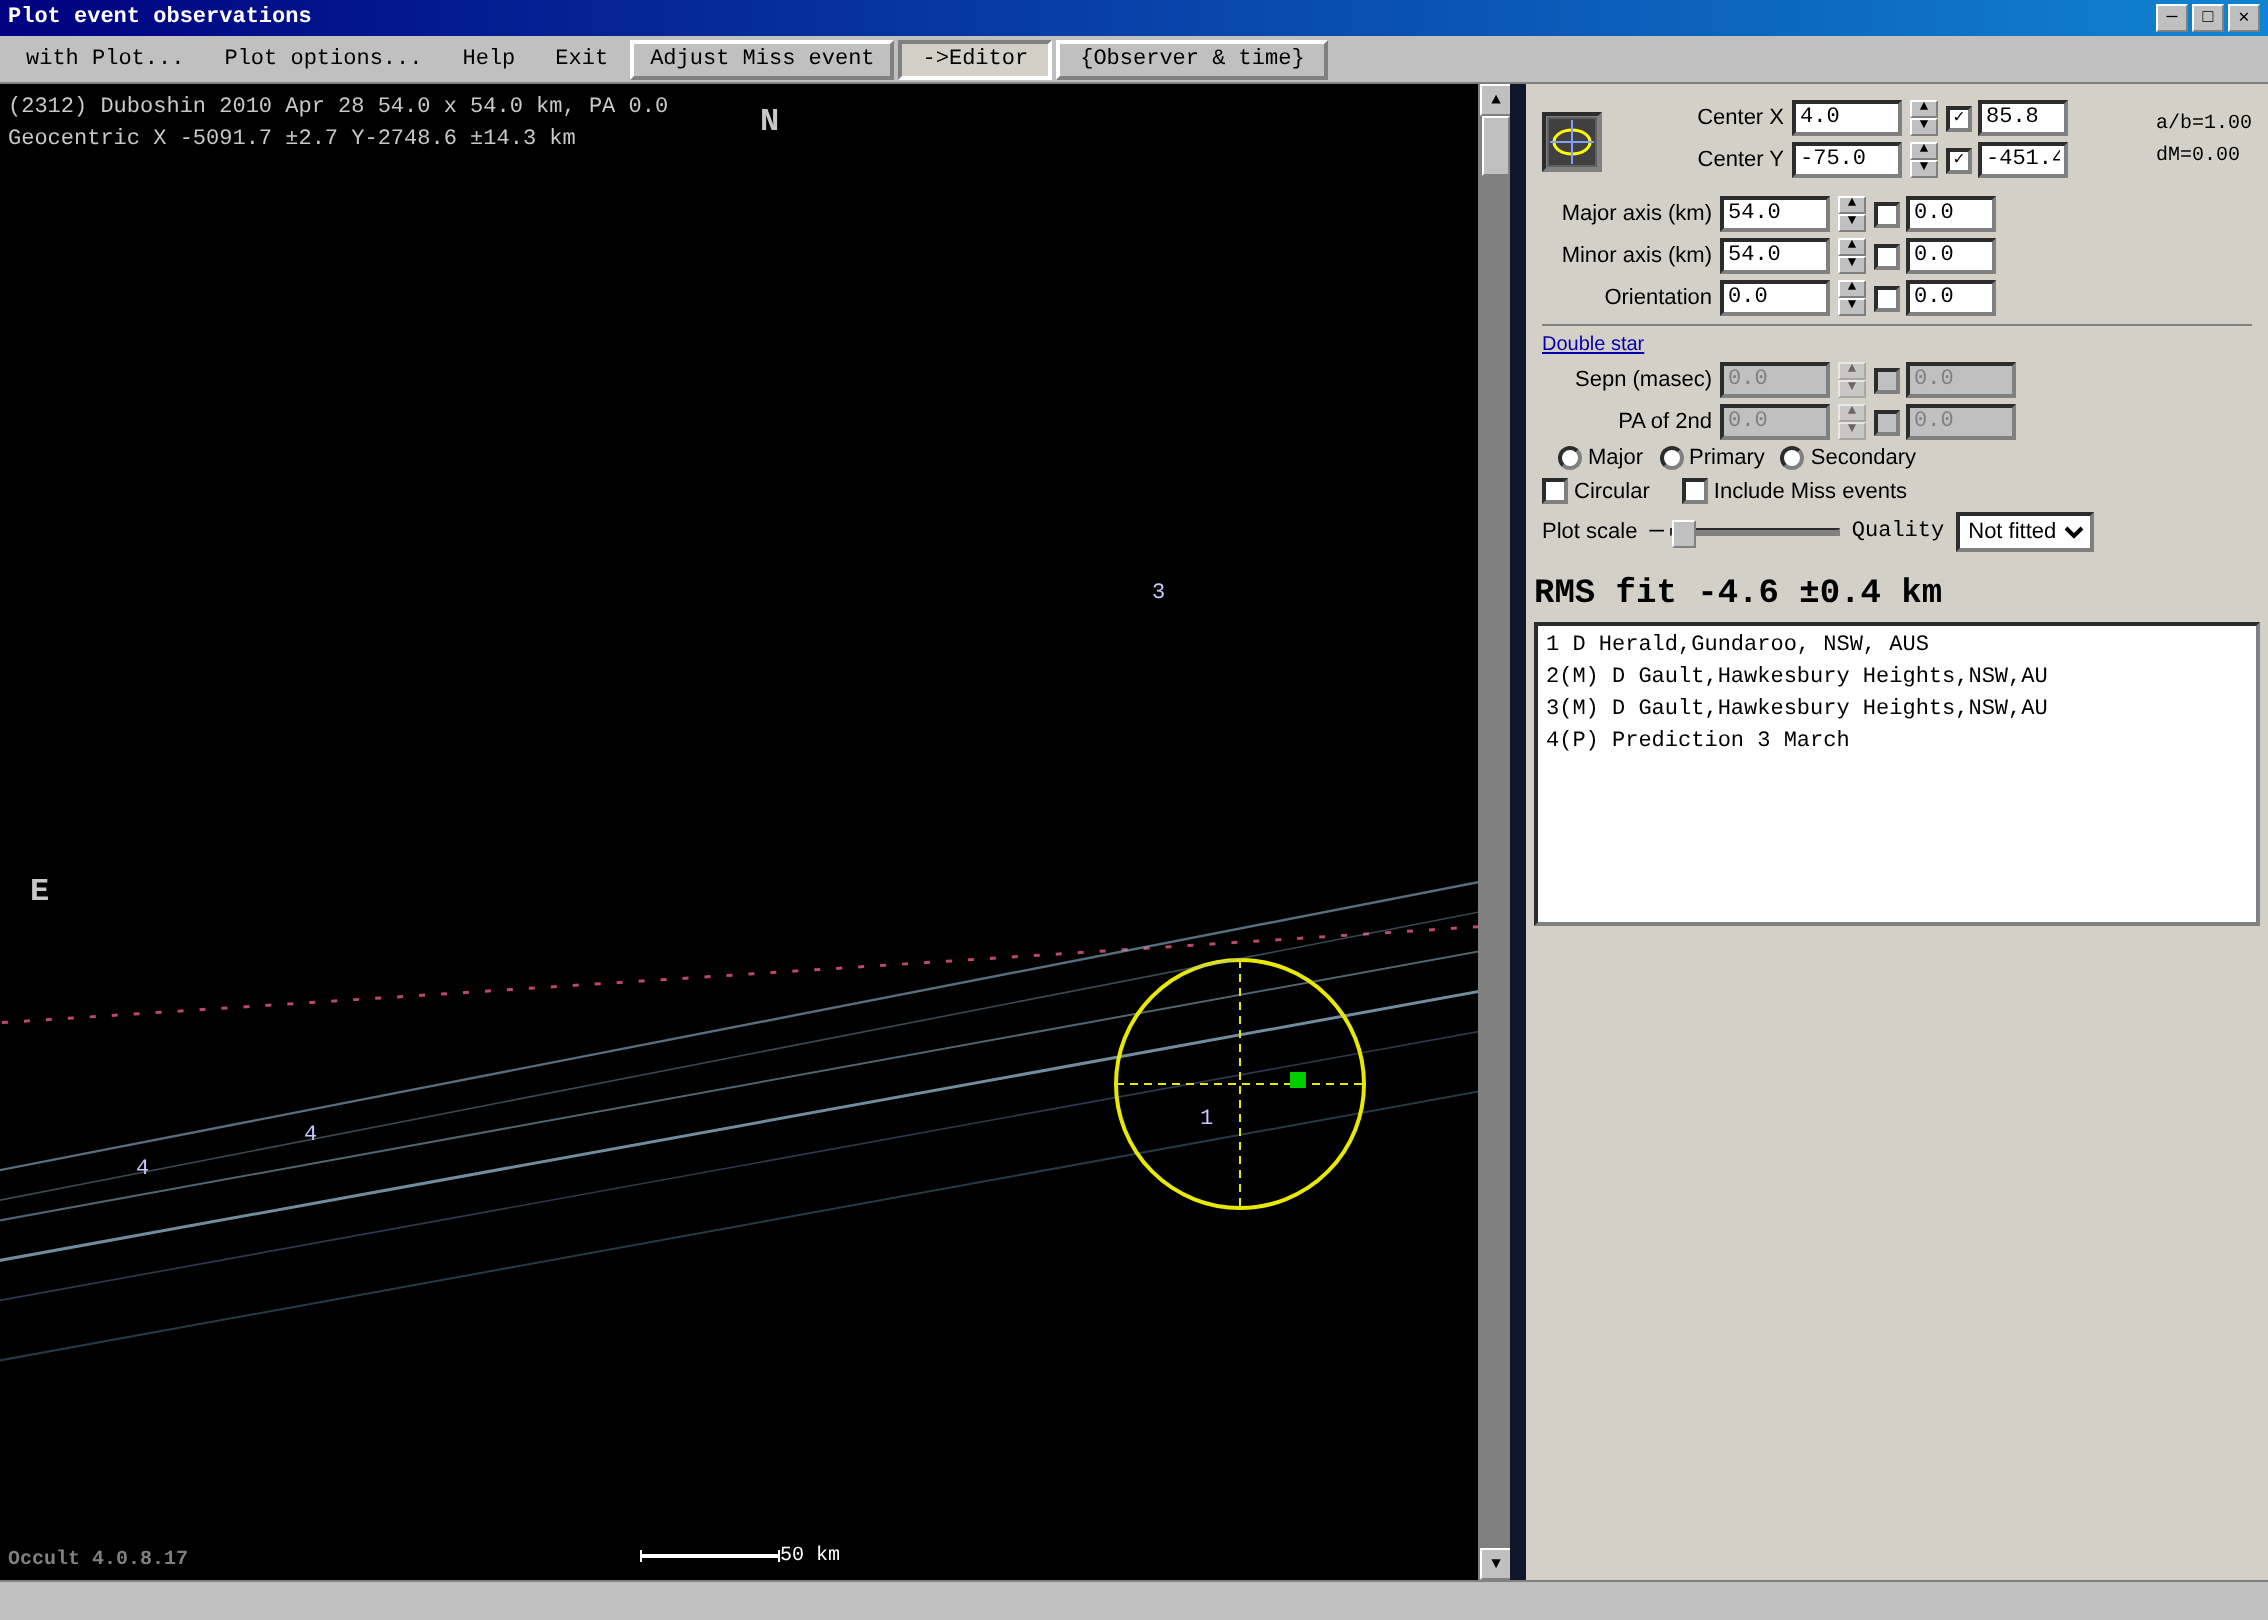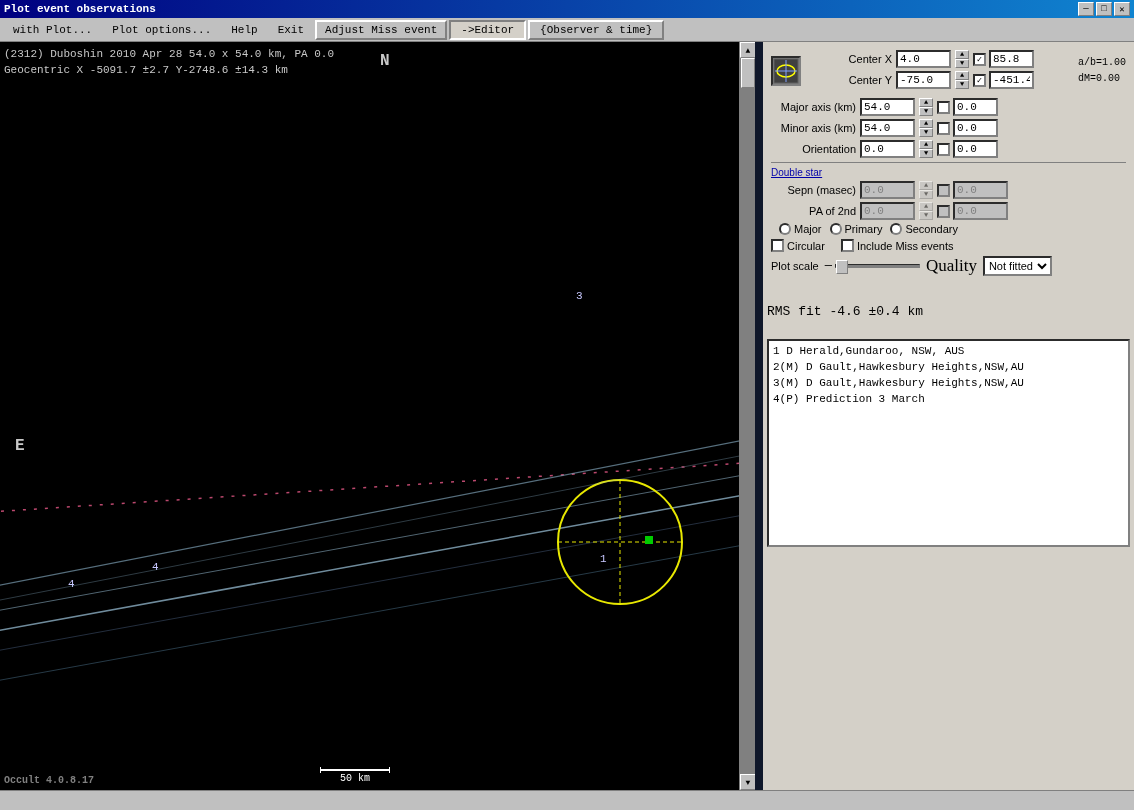--- a/index.html
+++ b/index.html
@@ -113,21 +113,21 @@
       left: 4px;
       color: #808080;
       font-size: 10px;
       font-weight: bold;
     }
     .scale-bar {
       position: absolute;
       bottom: 6px;
       left: 320px;
       display: flex;
-      flex-direction: column;
+      flex-direction: row;
       align-items: center;
     }
     .scale-line {
       width: 70px;
       height: 2px;
       background: white;
       position: relative;
     }
     .scale-line::before, .scale-line::after {
       content: '';
@@ -331,40 +331,41 @@
       position: absolute;
       left: 0;
       top: -5px;
       width: 12px;
       height: 14px;
       background: #c0c0c0;
       border: 1px solid;
       border-color: #ffffff #808080 #808080 #ffffff;
     }
     .quality-label {
-      font-size: 17px;
-      font-family: Liberation Serif, serif;
+      font-size: 11px;
+      font-family: Liberation Mono, monospace;
     }
     .quality-select {
       height: 20px;
       font-size: 11px;
       background: white;
       border: 2px inset #808080;
       font-family: Arial, sans-serif;
     }
     .rms-text {
-      font-size: 13px;
+      font-size: 17px;
       font-family: 'Courier New', monospace;
-      margin: 20px 0;
+      margin: 4px 0;
+      font-weight: bold;
     }
     .observations-box {
       background: white;
       border: 2px inset #808080;
       width: 100%;
-      height: 208px;
+      height: 152px;
       overflow-y: auto;
       padding: 2px 4px;
       font-family: 'Courier New', monospace;
       font-size: 11px;
       line-height: 16px;
     }
     .obs-line { white-space: nowrap; }
     .status-bar {
       position: absolute;
       bottom: 0;

